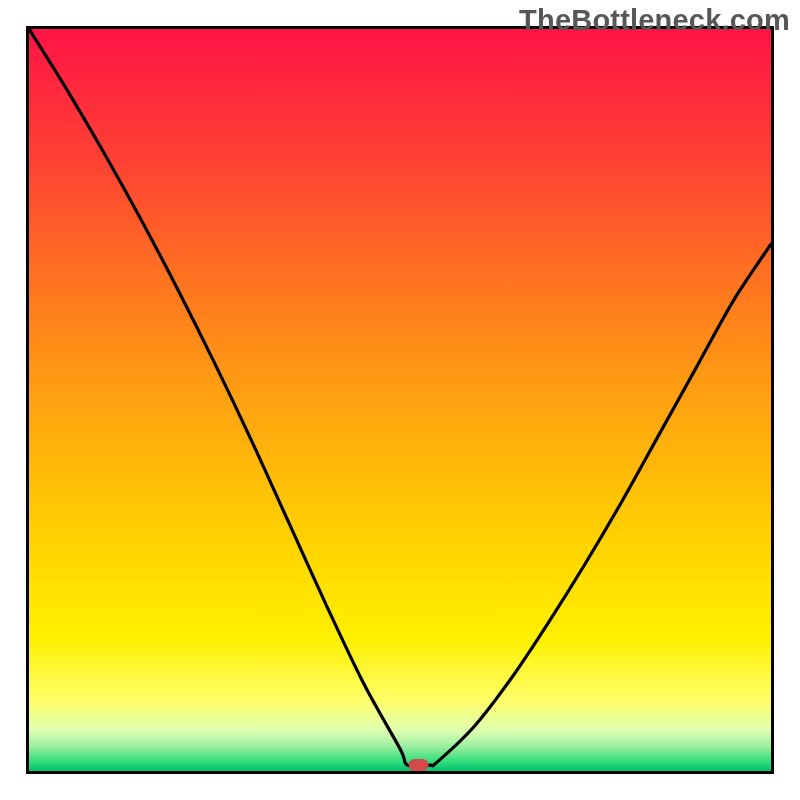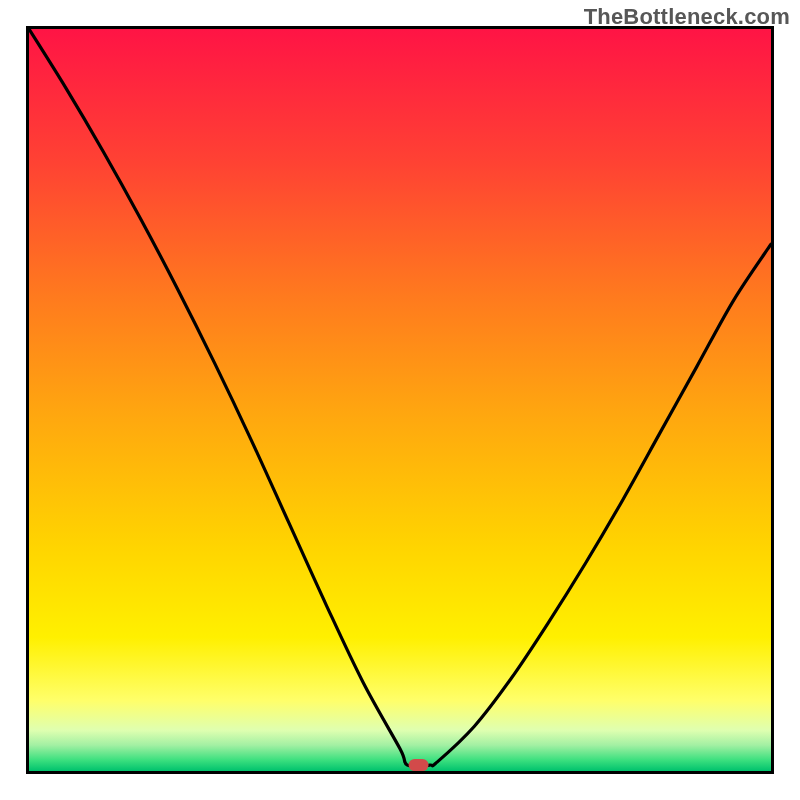--- a/index.html
+++ b/index.html
@@ -13,21 +13,21 @@
   .chart-container {
     position: relative;
     width: 800px;
     height: 800px;
     background: #ffffff;
   }
   .watermark {
     position: absolute;
     top: 4px;
     right: 10px;
-    font-size: 22px;
+    font-size: 29px;
     font-weight: bold;
     color: #575757;
     letter-spacing: 0.2px;
     z-index: 10;
   }
   .plot-area {
     position: absolute;
     left: 26px;
     top: 26px;
     width: 748px;

